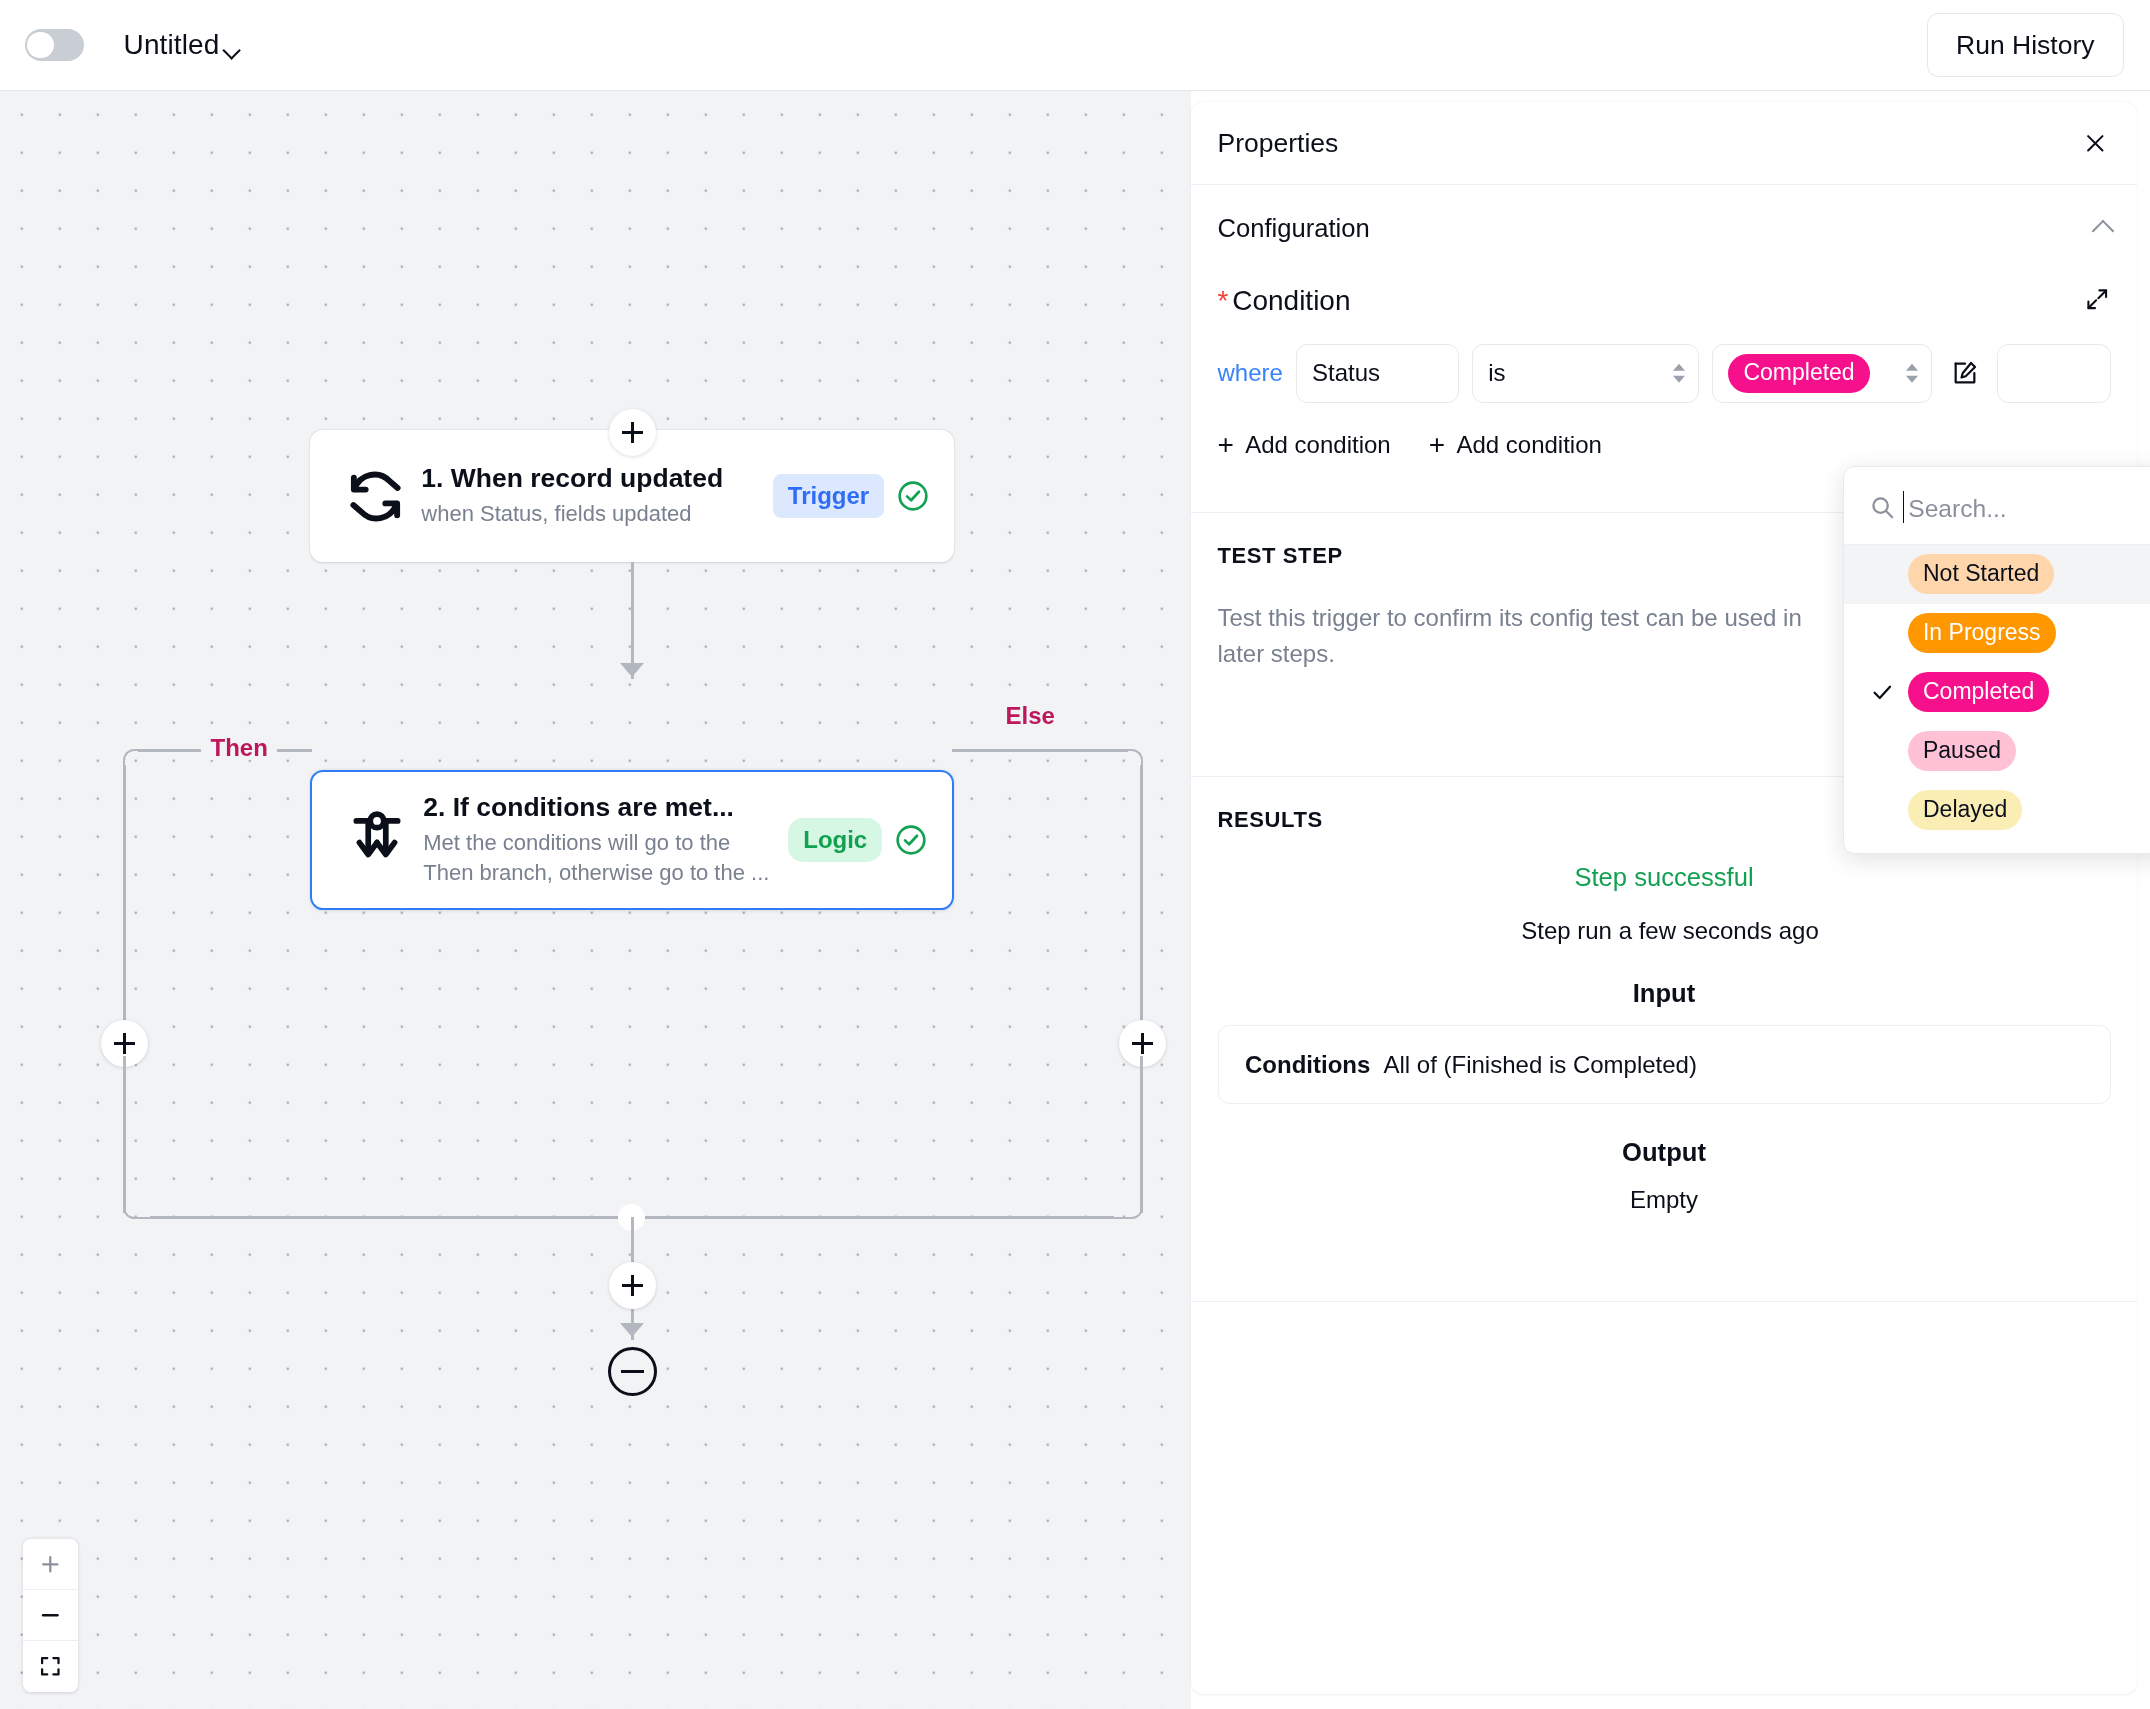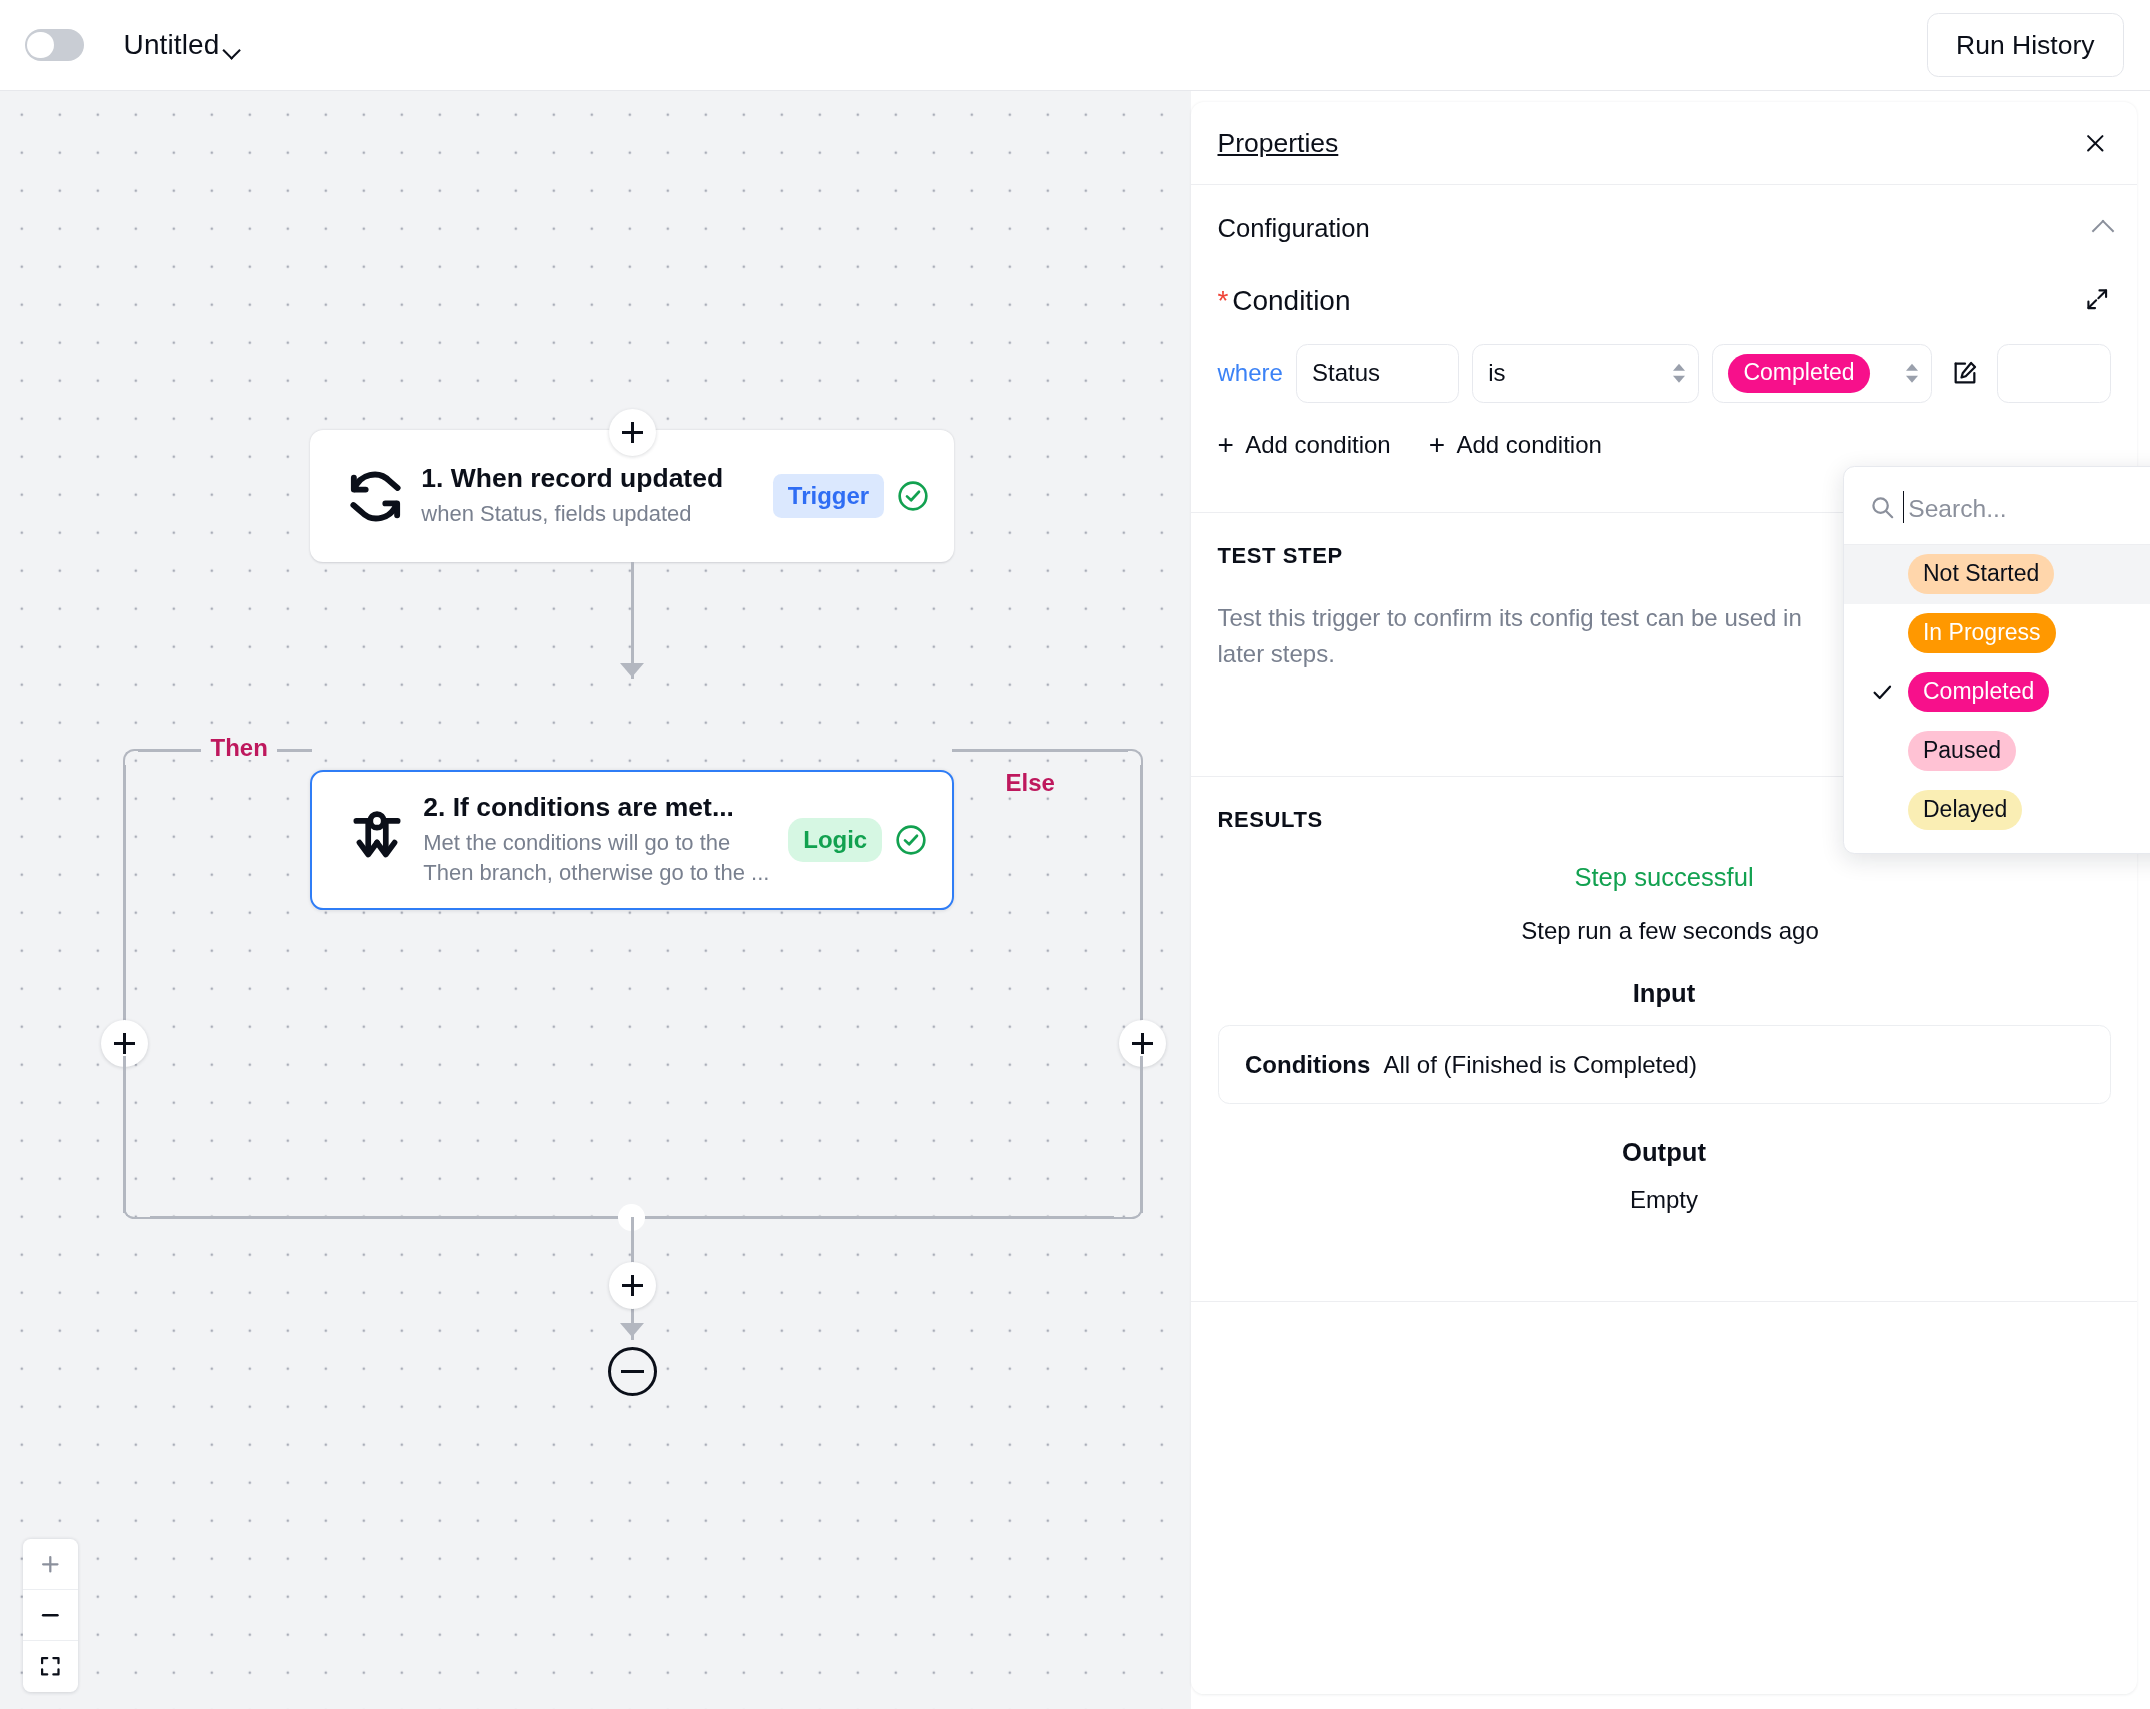--- a/index.html
+++ b/index.html
@@ -124,21 +124,21 @@
   #props-panel {
     position: absolute; left: 1191px; top: 102px; width: 946px; height: 1592px;
     background: #fff; border-radius: 13.2px;
     box-shadow: 0 0.9px 2.8px rgba(16,24,40,.08);
     overflow: hidden;
   }
   #props-header {
     height: 83px; display: flex; align-items: center; padding: 0 26.5px;
     border-bottom: 0.9px solid #edeef1; position: relative;
   }
-  #props-header h1 { font-size: 26.5px; font-weight: 400; color: #0b0f19; text-decoration: underline; }
+  #props-header h1 { font-size: 26.5px; font-weight: 400; color: #0b0f19; }
   #props-close {
     position: absolute; right: 24.6px; top: 24.6px; width: 34px; height: 34px;
     cursor: pointer; display: flex; align-items: center; justify-content: center;
   }
   .section { padding: 0 26.5px; }
   .section-head {
     display: flex; align-items: center; justify-content: space-between;
     height: 87px; cursor: pointer;
   }
   .section-head .t1 { font-size: 25.6px; color: #0b0f19; }
@@ -305,21 +305,21 @@
   <div class="hline" style="left:138px; top:658px; width:174px;"></div>
   <div class="branch-label" style="left:201px; top:645px;">Then</div>
   <div style="position:absolute; left:123px; top:658px; width:30px; height:30px; border-left:2.8px solid #b3b7c0; border-bottom:0; border-top:2.8px solid #b3b7c0; border-top-left-radius:11.4px;"></div>
   <div class="vline" style="left:123px; top:674px; height:291px;"></div>
   <div class="plus-btn" style="left:101px; top:929px;"></div>
   <div class="vline" style="left:123px; top:965px; height:157px;"></div>
   <div style="position:absolute; left:123px; top:1098px; width:30px; height:30px; border-left:2.8px solid #b3b7c0; border-bottom:2.8px solid #b3b7c0; border-bottom-left-radius:11.4px;"></div>
   <div class="hline" style="left:150px; top:1125px; width:485px;"></div>
 
   <div class="hline" style="left:952px; top:658px; width:176px;"></div>
-  <div class="branch-label" style="left:996px; top:680px;">Else</div>
+  <div class="branch-label" style="left:996px; top:613px;">Else</div>
   <div style="position:absolute; left:1113px; top:658px; width:30px; height:30px; border-right:2.8px solid #b3b7c0; border-top:2.8px solid #b3b7c0; border-top-right-radius:11.4px;"></div>
   <div class="vline" style="left:1140px; top:674px; height:291px;"></div>
   <div class="plus-btn" style="left:1119px; top:929px;"></div>
   <div class="vline" style="left:1140px; top:965px; height:157px;"></div>
   <div style="position:absolute; left:1113px; top:1098px; width:30px; height:30px; border-right:2.8px solid #b3b7c0; border-bottom:2.8px solid #b3b7c0; border-bottom-right-radius:11.4px;"></div>
   <div class="hline" style="left:629px; top:1125px; width:485px;"></div>
 
   <div class="dot-join" style="left:618px; top:1113px;"></div>
   <div class="vline" style="left:631px; top:1126px; height:123px;"></div>
   <div class="plus-btn" style="left:609px; top:1171px;"></div>

